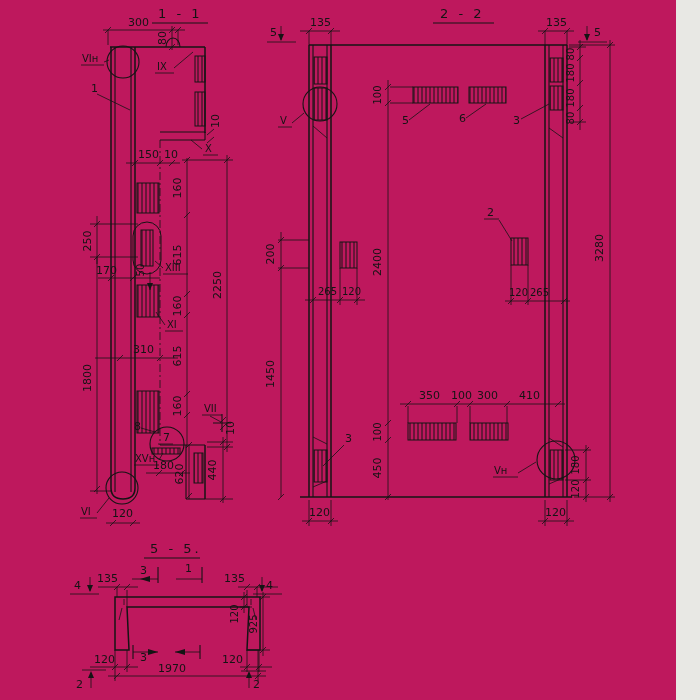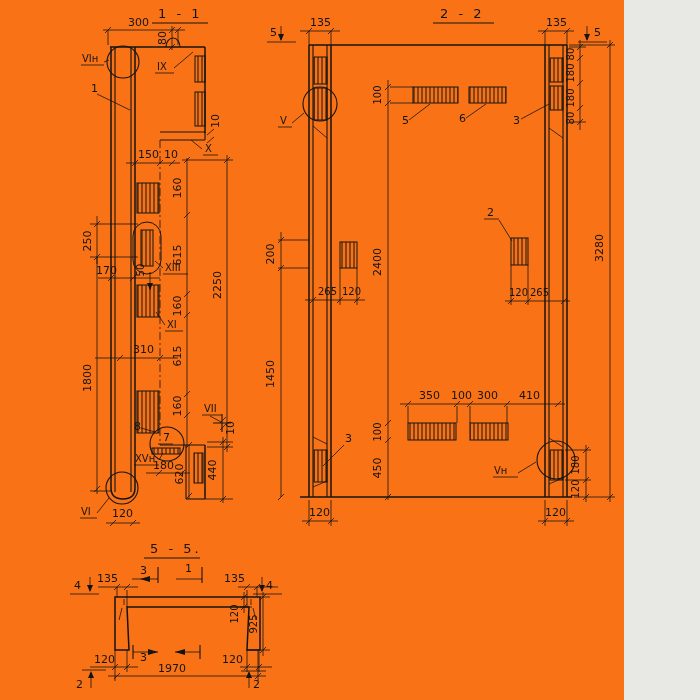--- a/index.html
+++ b/index.html
@@ -1,17 +1,17 @@
 <!DOCTYPE html>
 <html><head>
 <meta charset="utf-8">
 <style>
   html,body { margin:0; padding:0; background:#e8e8e4; }
   .sheet {
-    width:624px; height:700px; background:#f97316; position:relative;
+    width:676px; height:700px; background:#be185d; position:relative;
     font-family:"DejaVu Sans", sans-serif; overflow:hidden;
   }
   svg { display:block; }
   .t  { font-family:"DejaVu Sans",sans-serif; font-size:11px; fill:#141414; }
   .ts { font-size:10px; }
   .tt { font-size:13px; letter-spacing:3px; }
   .ln { stroke:#141414; stroke-width:1.1; fill:none; }
   .lt { stroke:#141414; stroke-width:0.8; fill:none; }
   .lk { stroke:#141414; stroke-width:1.5; fill:none; }
   .dash { stroke-dasharray:8 3 2 3; }

